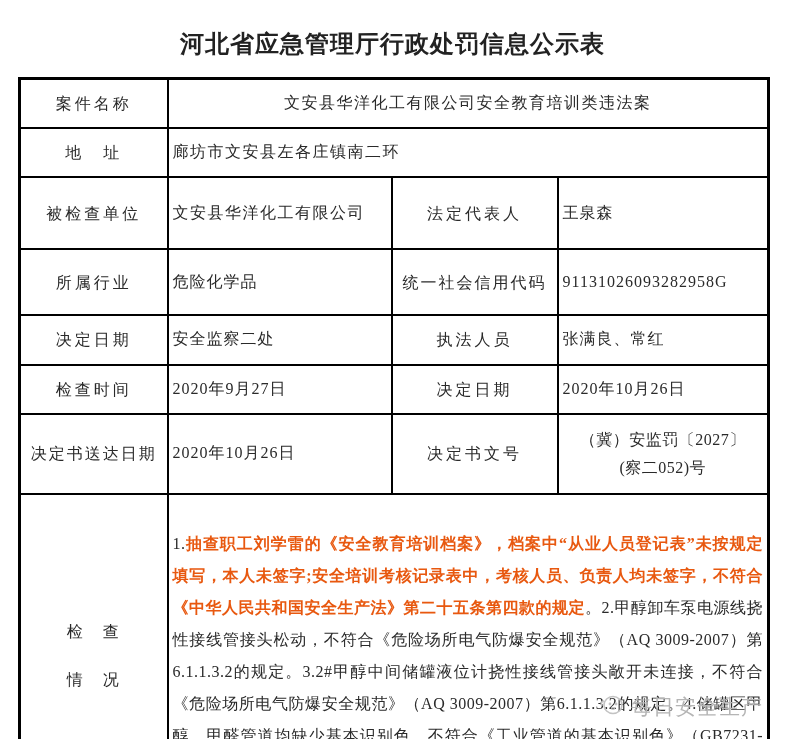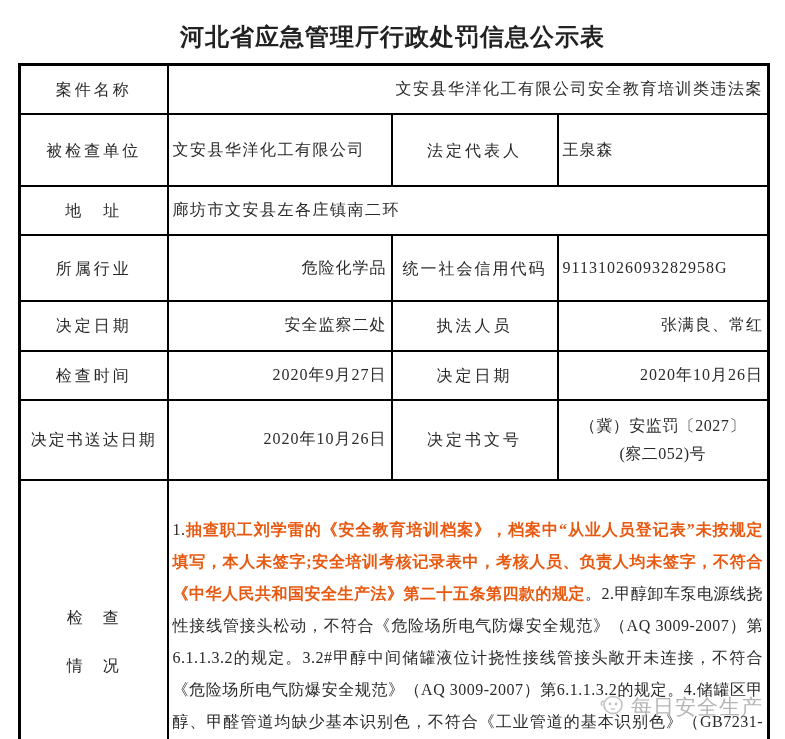--- a/index.html
+++ b/index.html
@@ -12,21 +12,21 @@
   html,body{margin:0;padding:0;background:#ffffff;}
   .page{
     position:relative;
     width:785px;height:739px;
     overflow:hidden;
     background:#ffffff;
     color:var(--ink);
     font-family:"Liberation Serif","DejaVu Serif",serif;
   }
   .doc-title{
-    margin:8px;
+    margin:15px;
     padding-top:13px;
     height:47px;
     text-align:center;
     font-family:"Liberation Sans","DejaVu Sans",sans-serif;
     font-size:24px;
     font-weight:bold;
     letter-spacing:1px;
     color:#222222;
   }
   table.penalty{
@@ -43,23 +43,23 @@
     vertical-align:middle;
     padding:10px 4px;
     overflow:hidden;
   }
   td.lbl{
     text-align:center;
     letter-spacing:3px;
     line-height:1.7;
   }
   td.lbl-wrap{ padding:2px 14px; letter-spacing:2px; line-height:2.1;}
-  td.val-c{ text-align:right; letter-spacing:1px;}
+  td.val-c{ text-align:left; letter-spacing:1px;}
   td.val-l{ text-align:left; padding-left:28px; letter-spacing:1px;}
-  td.case-val{ text-align:right; padding-left:62px; letter-spacing:1.5px;}
+  td.case-val{ text-align:center; padding-left:62px; letter-spacing:1.5px;}
   td.addr-val{ text-align:left; padding-left:52px; letter-spacing:1.5px;}
   td.unit-val{ text-align:left; padding-left:28px; letter-spacing:1.5px; line-height:2.5;}
   td.code-lbl{ text-align:center; padding:2px 18px; letter-spacing:2px; line-height:2.1;}
   td.docnum-val{ text-align:center; letter-spacing:0.5px; line-height:1.75;}
   td.insp-lbl{ text-align:center; font-size:17px; letter-spacing:2px;}
   .insp-lbl .ln{ line-height:48px;}
   td.insp-text{
     padding:6px 26px 6px 6px;
     font-size:17.5px;
     line-height:32px;
@@ -97,30 +97,30 @@
         <col style="width:166px">
         <col style="width:211px">
     </colgroup>
 
     <tbody>
         <tr style="height:38px">
       <td class="lbl">案件名称</td>
       <td class="case-val" colspan="3">文安县华洋化工有限公司安全教育培训类违法案</td>
     </tr>
 
+    <tr style="height:38px">
+      <td class="lbl">地　址</td>
+      <td class="addr-val" colspan="3">廊坊市文安县左各庄镇南二环</td>
+    </tr>
+
     <tr style="height:72px">
       <td class="lbl">被检查单位</td>
       <td class="unit-val">文安县华洋化工有限公司</td>
       <td class="lbl">法定代表人</td>
       <td class="val-l">王泉森</td>
-    </tr>
-
-    <tr style="height:38px">
-      <td class="lbl">地　址</td>
-      <td class="addr-val" colspan="3">廊坊市文安县左各庄镇南二环</td>
     </tr>
 
     <tr style="height:66px">
       <td class="lbl">所属行业</td>
       <td class="val-c">危险化学品</td>
       <td class="code-lbl">统一社会信用代码</td>
       <td class="val-l">91131026093282958G</td>
     </tr>
 
     <tr style="height:37px">

